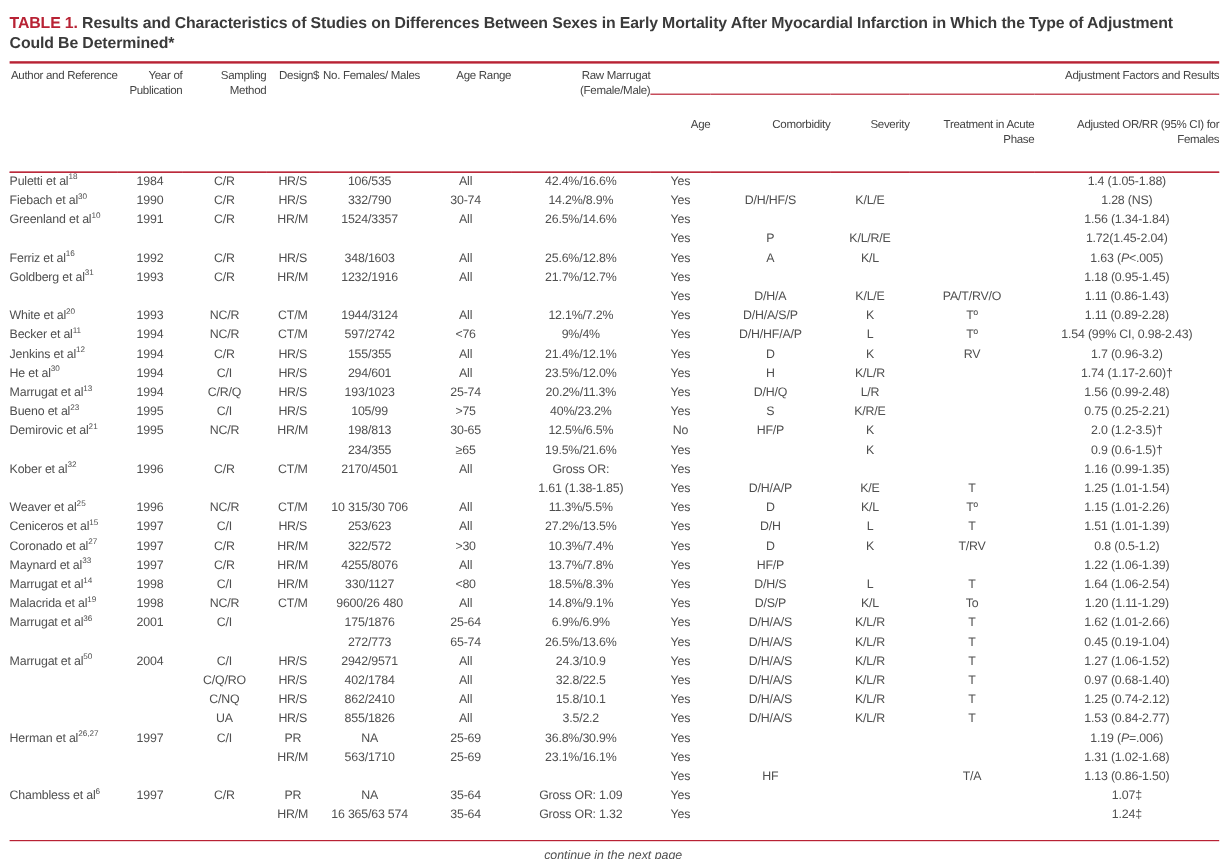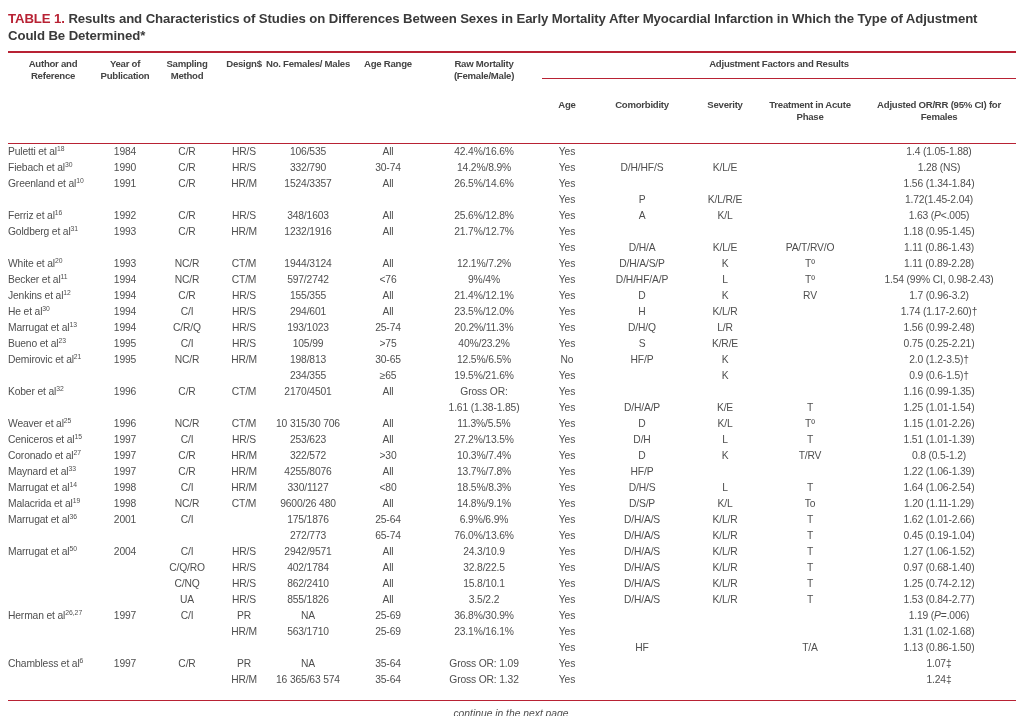--- a/index.html
+++ b/index.html
@@ -18,21 +18,21 @@
     line-height:17px;letter-spacing:-0.1px;margin-bottom:7px;
   }
   .title-label{color:var(--accent);text-align:right;}
   .table-container{
     border-top:2.5px solid var(--accent);
     border-bottom:1px solid var(--accent);
     padding-bottom:12px;
   }
   table{border-collapse:collapse;table-layout:fixed;width:1008px;}
   th{
-    font-size:9.6px;font-weight:bold;color:#444;text-align:center;
+    font-size:9.6px;font-weight:normal;color:#444;text-align:right;
     vertical-align:top;padding:5px 0 0 0;line-height:11.5px;
     letter-spacing:-0.25px;white-space:normal;overflow:visible;
   }
   thead th.leaf{border-bottom:1px solid var(--accent);}
   thead th.group-th{border-bottom:1px solid var(--accent);height:20px;}
   thead tr.subrow th{border-bottom:1px solid var(--accent);height:44px;padding-top:20px;}
   tbody td{
     font-size:10.3px;color:var(--body-text);text-align:center;
     height:16px;line-height:16px;padding:0;letter-spacing:-0.15px;
     white-space:nowrap;overflow:visible;
@@ -71,21 +71,21 @@
           <col style="width: 154px;">
         </colgroup>
         <thead>
           <tr>
             <th class="leaf" rowspan="2">Author and Reference</th>
             <th class="leaf" rowspan="2">Year of Publication</th>
             <th class="leaf" rowspan="2">Sampling Method</th>
             <th class="leaf" rowspan="2">Design$</th>
             <th class="leaf" rowspan="2">No. Females/ Males</th>
             <th class="leaf" rowspan="2">Age Range</th>
-            <th class="leaf" rowspan="2">Raw Mortality (Female/Male)</th>
+            <th class="leaf" rowspan="2">Raw Marrugat (Female/Male)</th>
             <th class="group-th" colspan="5">Adjustment Factors and Results</th>
           </tr>
           <tr class="subrow">
             <th>Age</th>
             <th>Comorbidity</th>
             <th>Severity</th>
             <th>Treatment in Acute Phase</th>
             <th>Adjusted OR/RR (95% CI) for Females</th>
           </tr>
         </thead>
@@ -426,21 +426,21 @@
             <td>T</td>
             <td>1.62 (1.01-2.66)</td>
           </tr>
           <tr>
             <td class="author"></td>
             <td></td>
             <td></td>
             <td></td>
             <td>272/773</td>
             <td>65-74</td>
-            <td>76.0%/13.6%</td>
+            <td>26.5%/13.6%</td>
             <td>Yes</td>
             <td>D/H/A/S</td>
             <td>K/L/R</td>
             <td>T</td>
             <td>0.45 (0.19-1.04)</td>
           </tr>
           <tr>
             <td class="author">Marrugat et al<sup>50</sup></td>
             <td>2004</td>
             <td>C/I</td>

